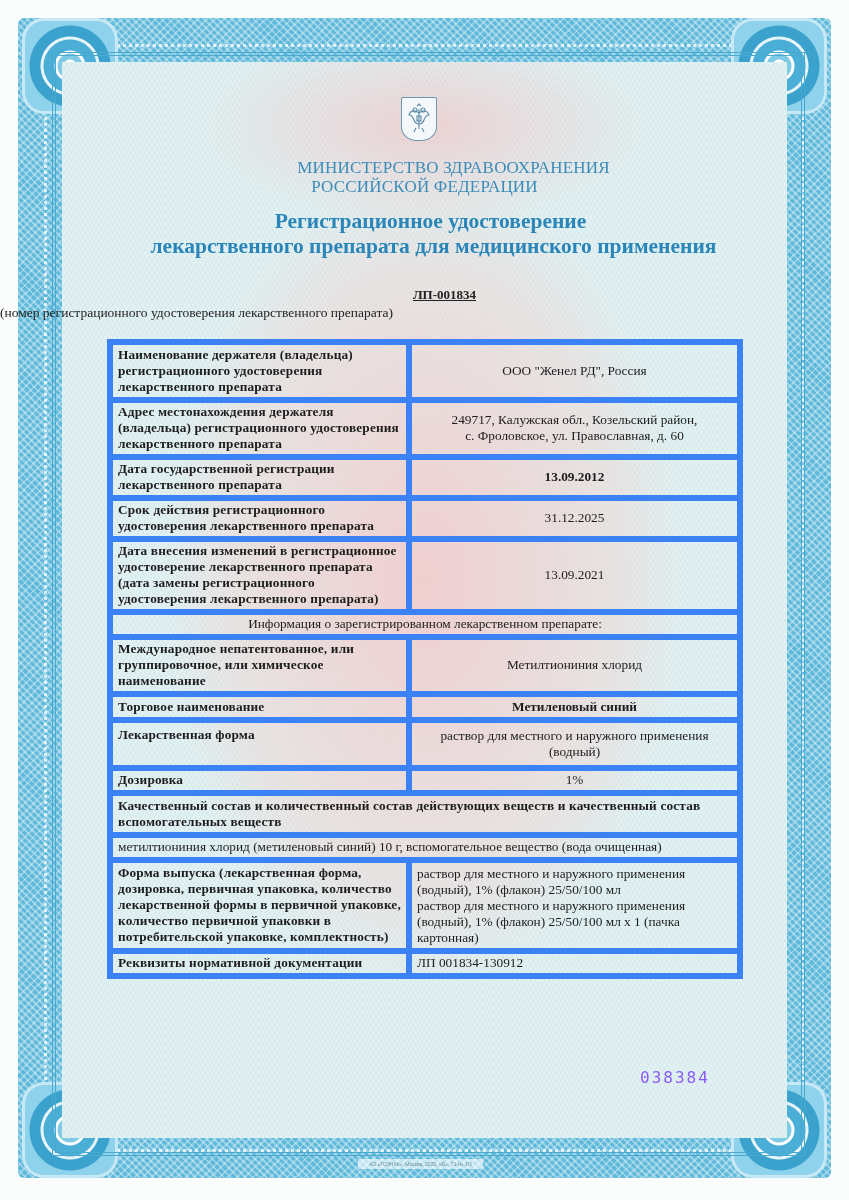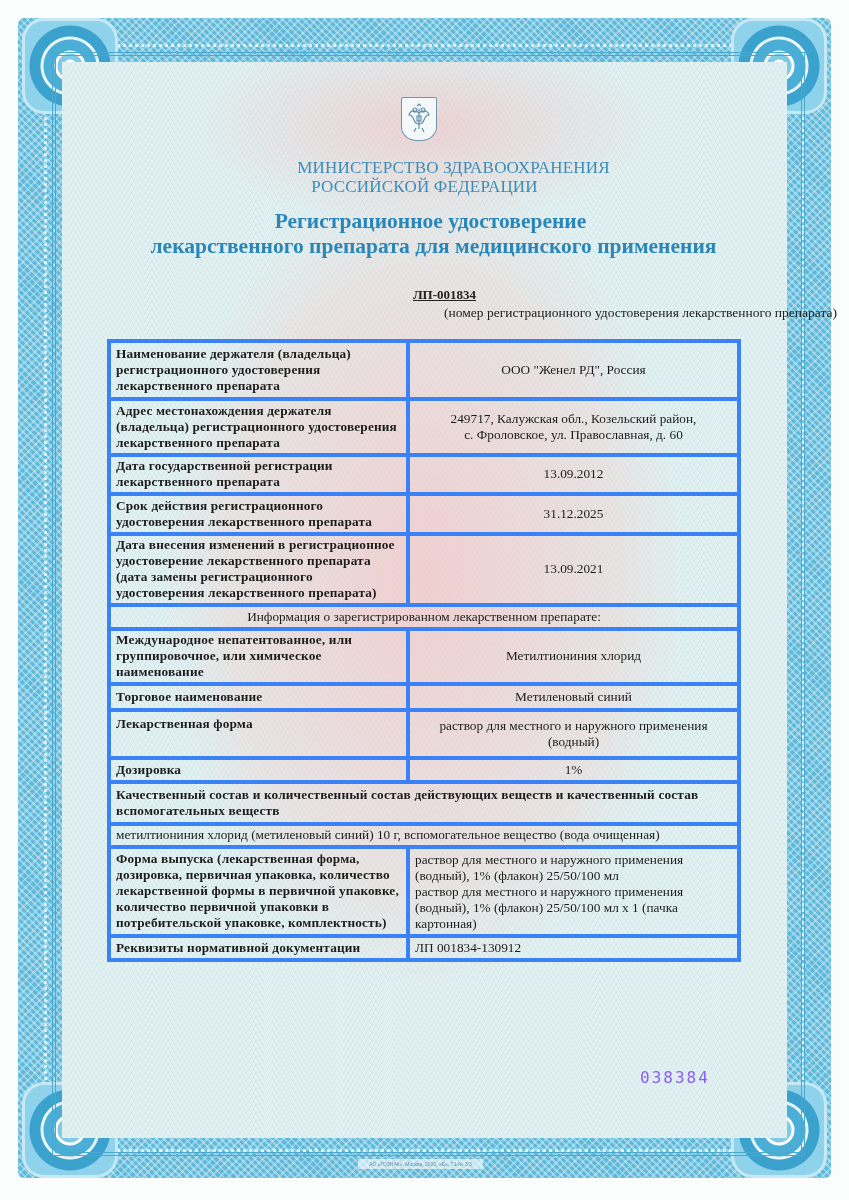--- a/index.html
+++ b/index.html
@@ -67,35 +67,35 @@
     color: #2a86b8; font-weight: bold; font-size: 21.5px; line-height: 26px;
   }
   .title.l1 { top: 208px; left: 6px; }
   .title.l2 { top: 233px; left: 9px; }
 
   .regnum {
     position: absolute; top: 287px; left: 0; width: 809px; text-align: center;
     font-weight: bold; text-decoration: underline; font-size: 13px; color: #222; margin-left: 40px;
   }
   .regnum-caption {
-    position: absolute; top: 305px; left: 0; width: 837px; text-align: right;
+    position: absolute; top: 305px; left: 0; width: 837px; text-align: left;
     font-size: 13.5px; color: #222;
   }
 
   table.cert {
     position: absolute; left: 107px; top: 339px; width: 630px;
     border-collapse: collapse; table-layout: fixed;
     font-size: 13.3px; color: #1d1d1d; line-height: 16px;
   }
   table.cert td {
-    border: 4px solid #3b82f6; padding: 1px 5px 2px 5px; vertical-align: middle;
+    border: 6px solid #3b82f6; padding: 1px 5px 2px 5px; vertical-align: middle;
   }
   table.cert td.lbl { font-weight: bold; letter-spacing: 0.15px; }
   table.cert td.val { text-align: center; }
-  table.cert td.val.b { font-weight: normal; }
+  table.cert td.val.b { font-weight: bold; }
   table.cert td.span-center { text-align: center; }
   table.cert td.left { text-align: left; }
   col.c1 { width: 299px; }
   col.c2 { width: 331px; }
 
   .serial {
     position: absolute; left: 640px; top: 1068px; color: #8b5cf6;
     font-family: "DejaVu Sans Mono", "Liberation Mono", monospace; font-size: 16px; letter-spacing: 2px;
   }
   .printer {

